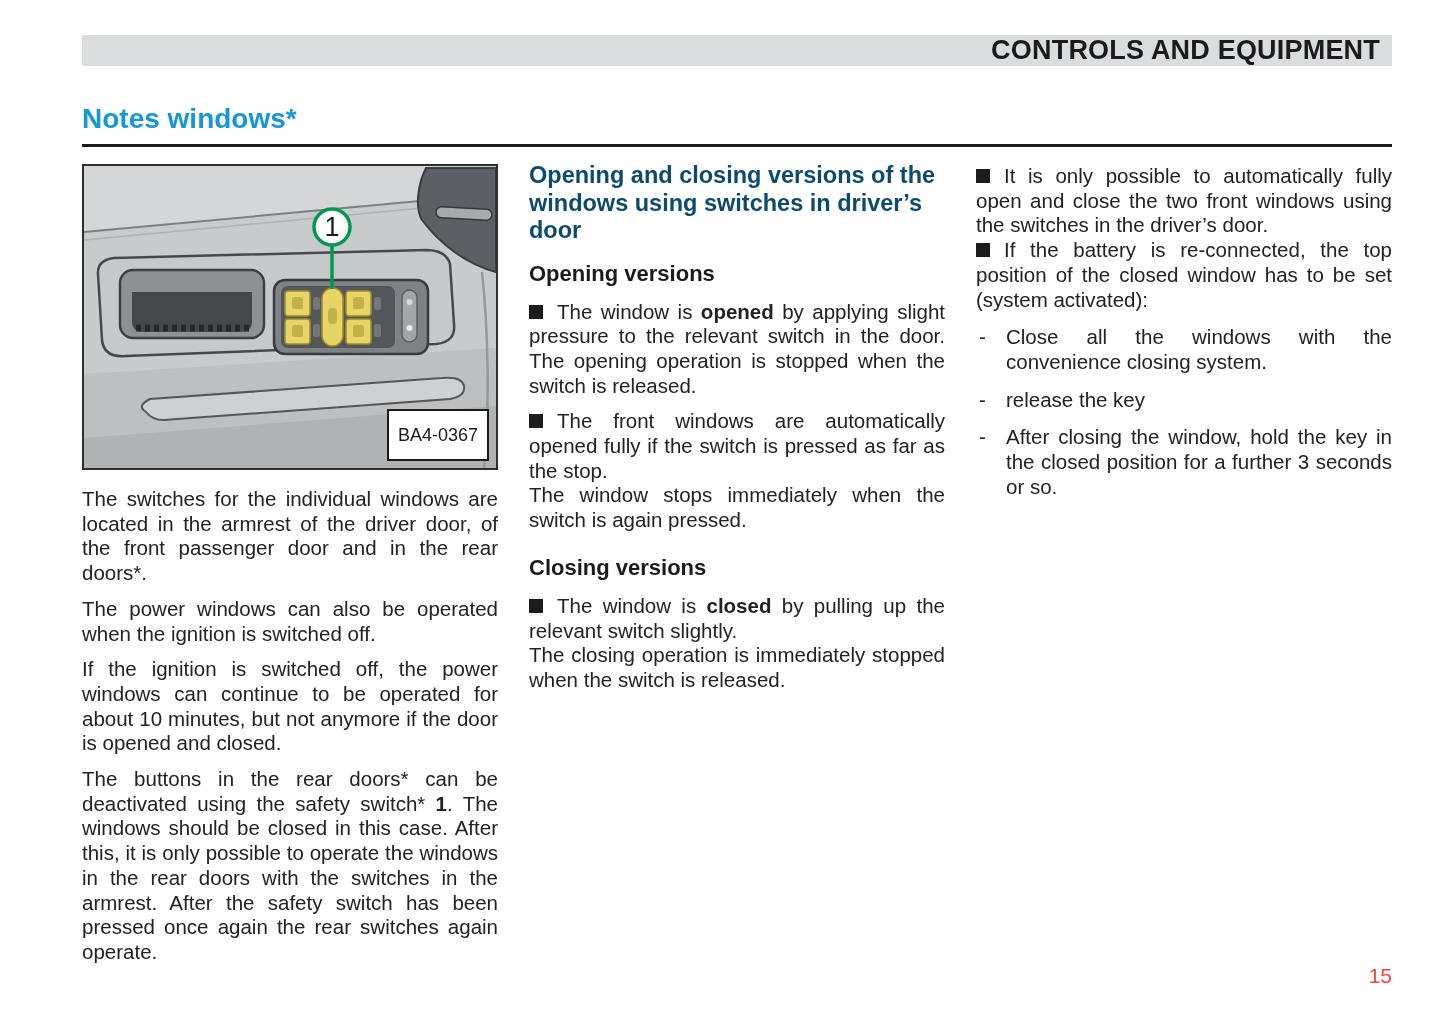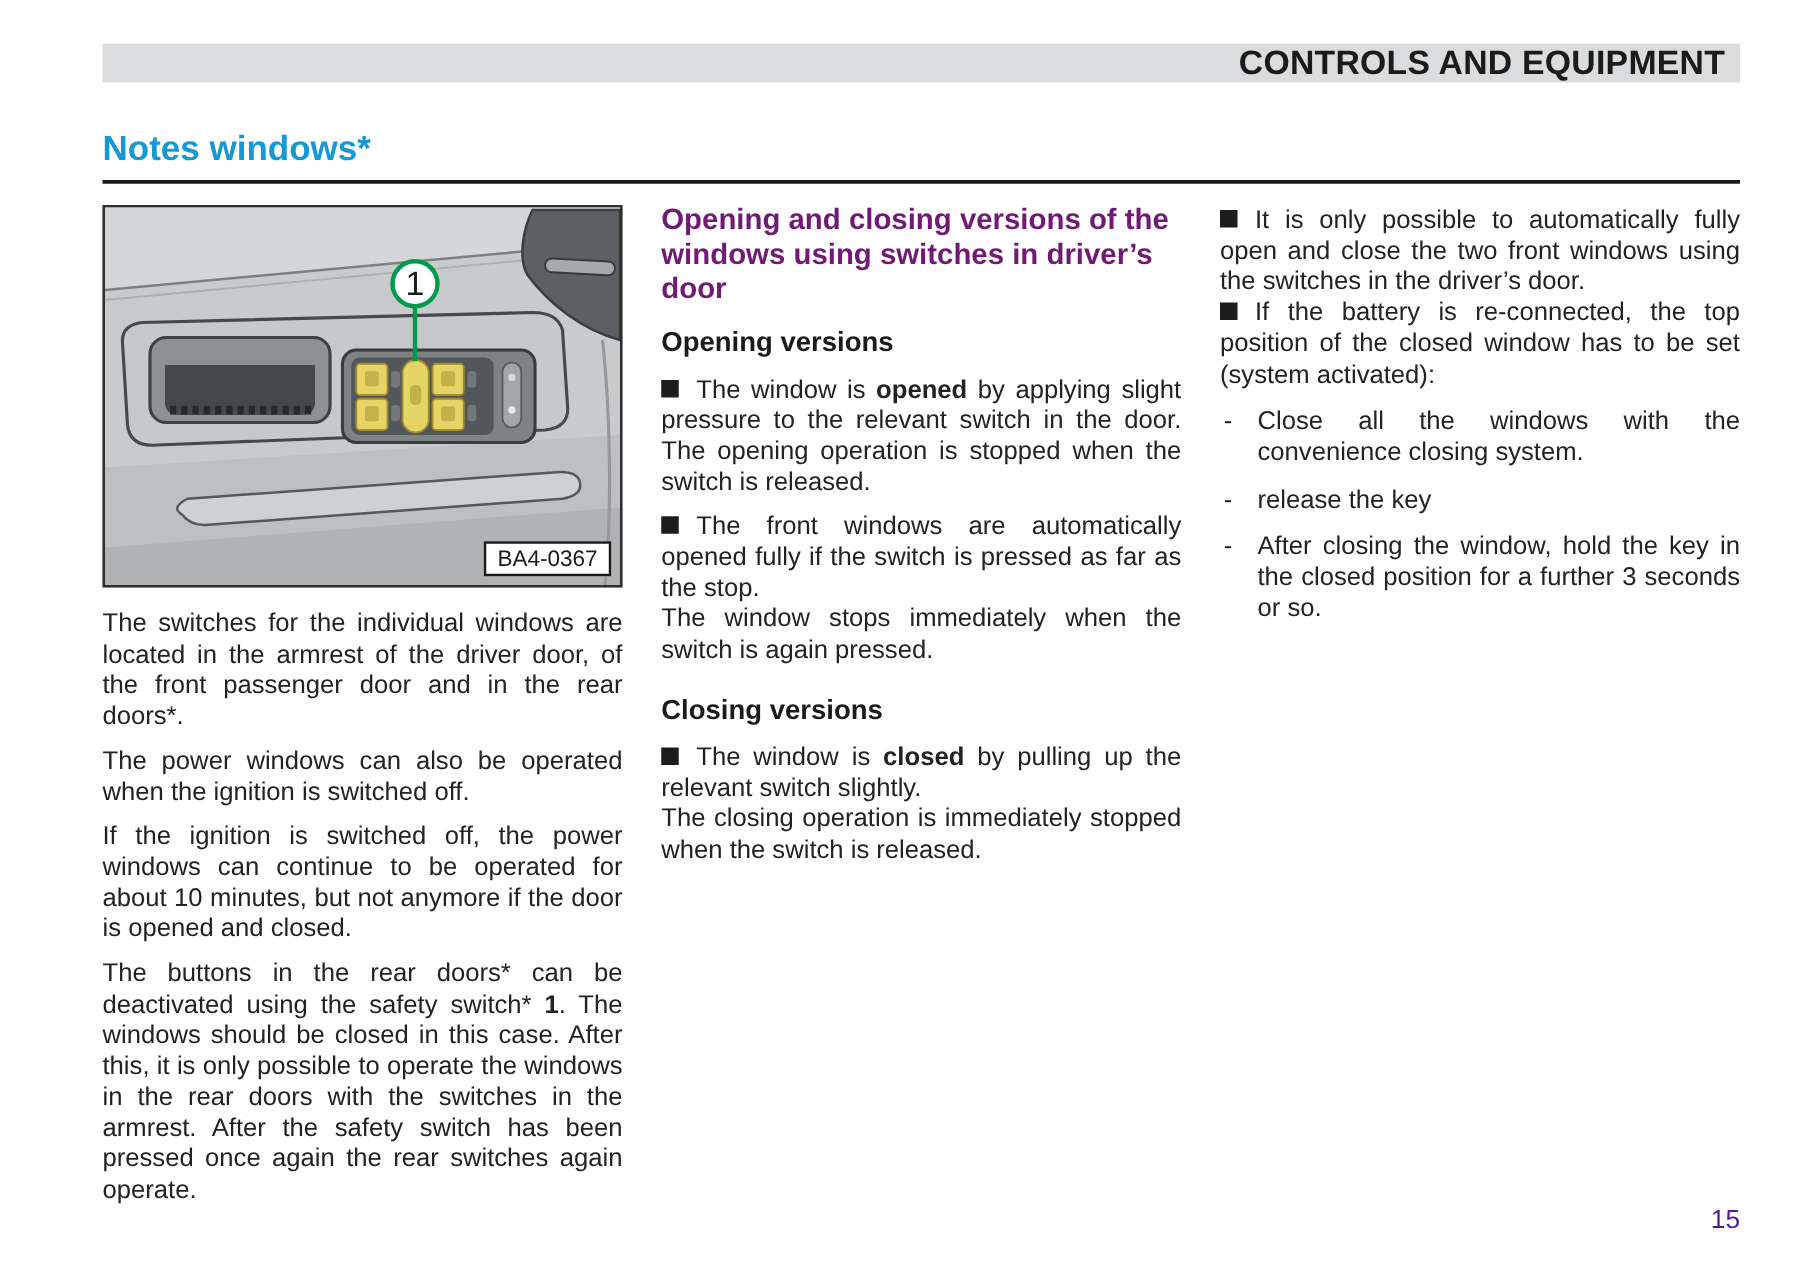--- a/index.html
+++ b/index.html
@@ -41,31 +41,31 @@
     border: 2px solid #2e2e2e;
     position: relative;
     margin-bottom: 17px;
     background: #c9cacc;
   }
   .figure svg { display: block; width: 100%; height: 100%; }
   .fig-caption {
     position: absolute; right: 7px; bottom: 7px;
     background: #ffffff;
     border: 2px solid #1b1b1b;
-    padding: 0 9px;
+    padding: 12px 9px;
     font-size: 18px; line-height: 24px; color: #1b1b1b;
   }
 
   .b { font-weight: bold; }
 
   .mid-heading {
     font-weight: bold; font-size: 23.5px; line-height: 27.5px;
     text-align: left;
     margin: -2px 0 16px 0;
-    color: #701a75;
+    color: #0c4a6e;
   }
   .subhead {
     font-weight: bold; font-size: 22px; line-height: 26px;
     text-align: left;
     margin: 0 0 13px 0;
     color: #1b1b1b;
   }
   .gap-top { margin-top: 22px; }
 
   .block { margin: 0 0 11px 0; }
@@ -80,21 +80,21 @@
     margin-right: 14px;
   }
 
   .dash-item { display: flex; margin: 13px 0 0 0; }
   .dash { width: 30px; flex: none; padding-left: 3px; }
   .dash-text { flex: 1; text-align: justify; }
 
   .page-number {
     position: absolute;
     right: 53px; bottom: 31px;
-    font-size: 21px; color: #4c1d95;
+    font-size: 21px; color: #ef4444;
   }
 </style>
 </head>
 <body>
 
 <div class="content">
 
   <div class="header-bar">
     <span>CONTROLS AND EQUIPMENT</span>
   </div>

